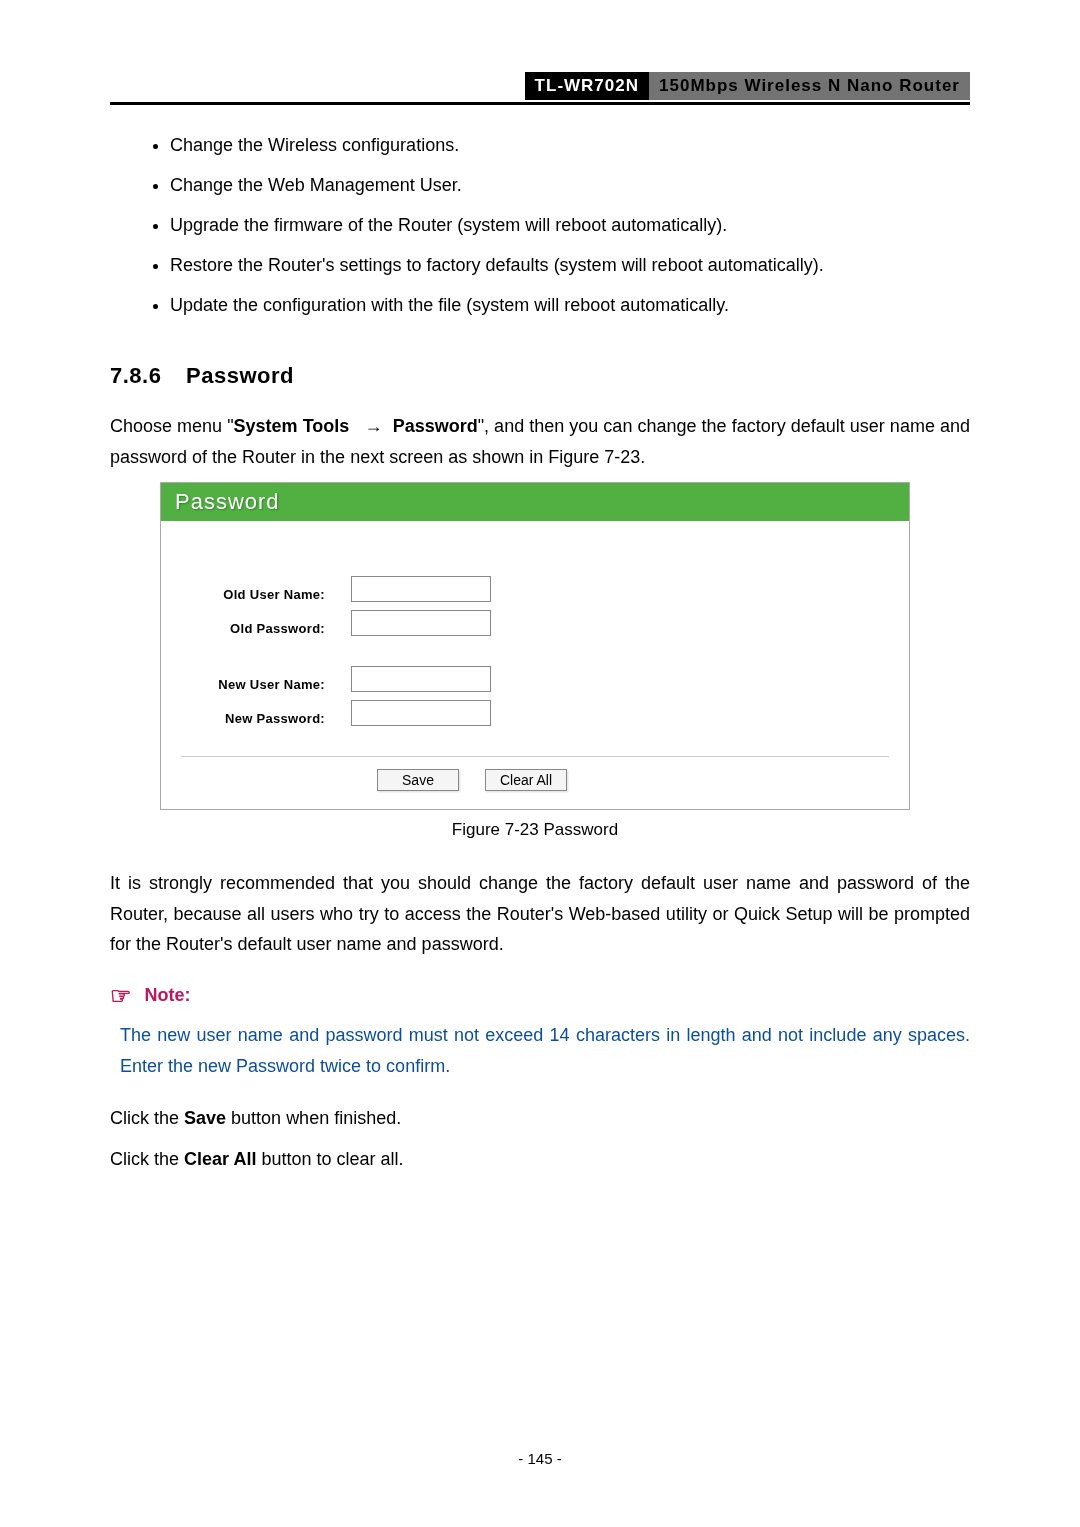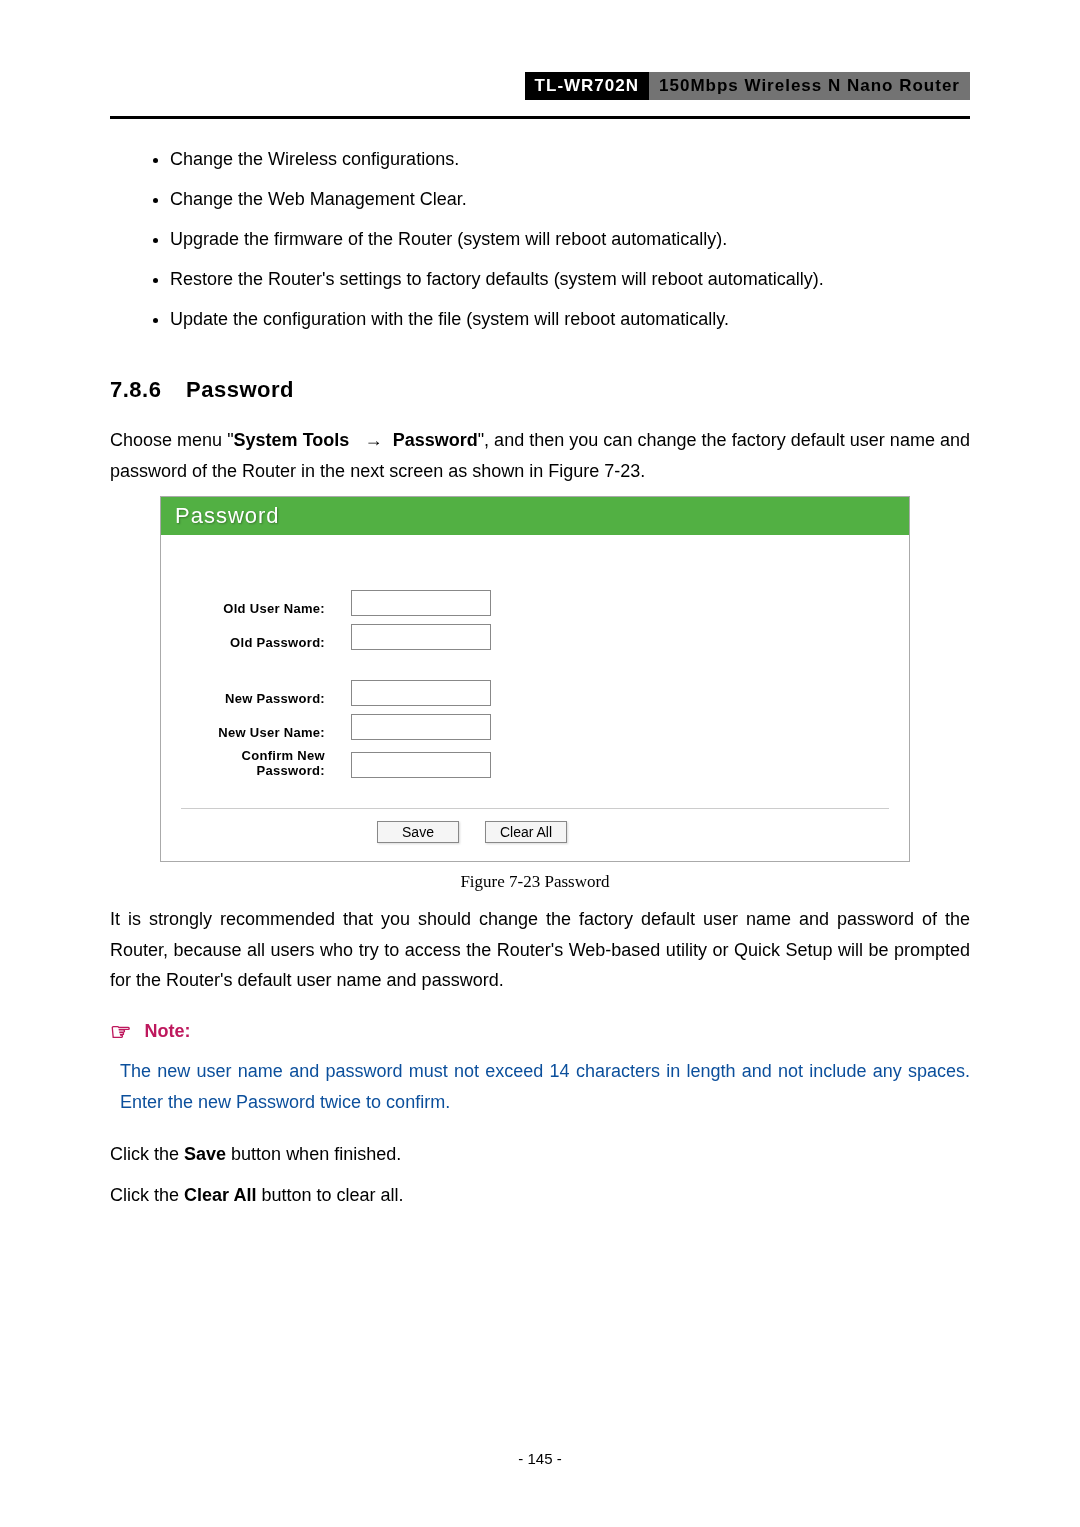--- a/index.html
+++ b/index.html
@@ -9,21 +9,21 @@
       height: 1527px;
       background: #fff;
       color: #000;
       padding: 72px 110px 60px 110px;
       position: relative;
     }
     .header-bar {
       display: flex;
       justify-content: flex-end;
       border-bottom: 3px solid #000;
-      padding-bottom: 16px;
+      padding-bottom: 2px;
       margin-bottom: 22px;
     }
     .model-box {
       background: #000;
       color: #fff;
       font-weight: bold;
       font-size: 17px;
       padding: 4px 10px;
       letter-spacing: 1px;
     }
@@ -119,24 +119,23 @@
       font-size: 14px;
       padding: 2px 0;
       width: 82px;
       cursor: pointer;
       box-shadow: 1px 1px 2px rgba(0,0,0,0.15);
     }
     .figure-caption {
       text-align: center;
       font-size: 17px;
       margin-top: 10px;
-      margin-bottom: 12px;
+      margin-bottom: 28px;
       margin-left: 50px;
       width: 750px;
-      font-family: Liberation Serif, serif;
     }
     .note-heading {
       color: #be185d;
       font-weight: bold;
       font-size: 18px;
       margin-top: 22px;
       margin-bottom: 10px;
     }
     .note-heading .pointer {
       font-size: 24px;
@@ -163,21 +162,21 @@
 </head>
 <body>
 
 <div class="header-bar">
   <span class="model-box">TL-WR702N</span>
   <span class="product-name">150Mbps  Wireless  N  Nano  Router</span>
 </div>
 
 <ul class="bullets">
   <li>Change the Wireless configurations.</li>
-  <li>Change the Web Management Clear.</li>
+  <li>Change the Web Management User.</li>
   <li>Upgrade the firmware of the Router (system will reboot automatically).</li>
   <li>Restore the Router's settings to factory defaults (system will reboot automatically).</li>
   <li>Update the configuration with the file (system will reboot automatically.</li>
 </ul>
 
 <div class="section-heading">
   <span class="section-number">7.8.6</span>
   <span>Password</span>
 </div>
 
@@ -194,29 +193,25 @@
         <label class="form-label">Old User Name:</label>
         <input class="form-input" type="text" style="">
       </div>
       <div class="form-row">
         <label class="form-label">Old Password:</label>
         <input class="form-input" type="password" style="">
       </div>
     </div>
     <div class="form-group">
       <div class="form-row">
-        <label class="form-label">New Password:</label>
-        <input class="form-input" type="password" style="">
-      </div>
-      <div class="form-row">
         <label class="form-label">New User Name:</label>
         <input class="form-input" type="text" style="">
       </div>
       <div class="form-row">
-        <label class="form-label">Confirm New Password:</label>
+        <label class="form-label">New Password:</label>
         <input class="form-input" type="password" style="">
       </div>
     </div>
     <div class="button-bar">
       <button class="btn">Save</button>
       <button class="btn">Clear All</button>
     </div>
   </div>
 </div>
 

